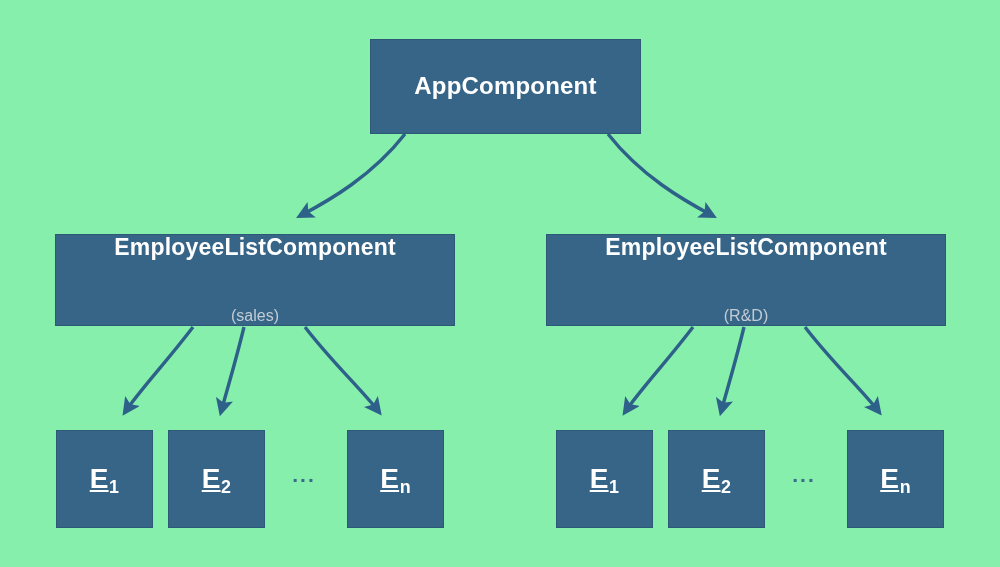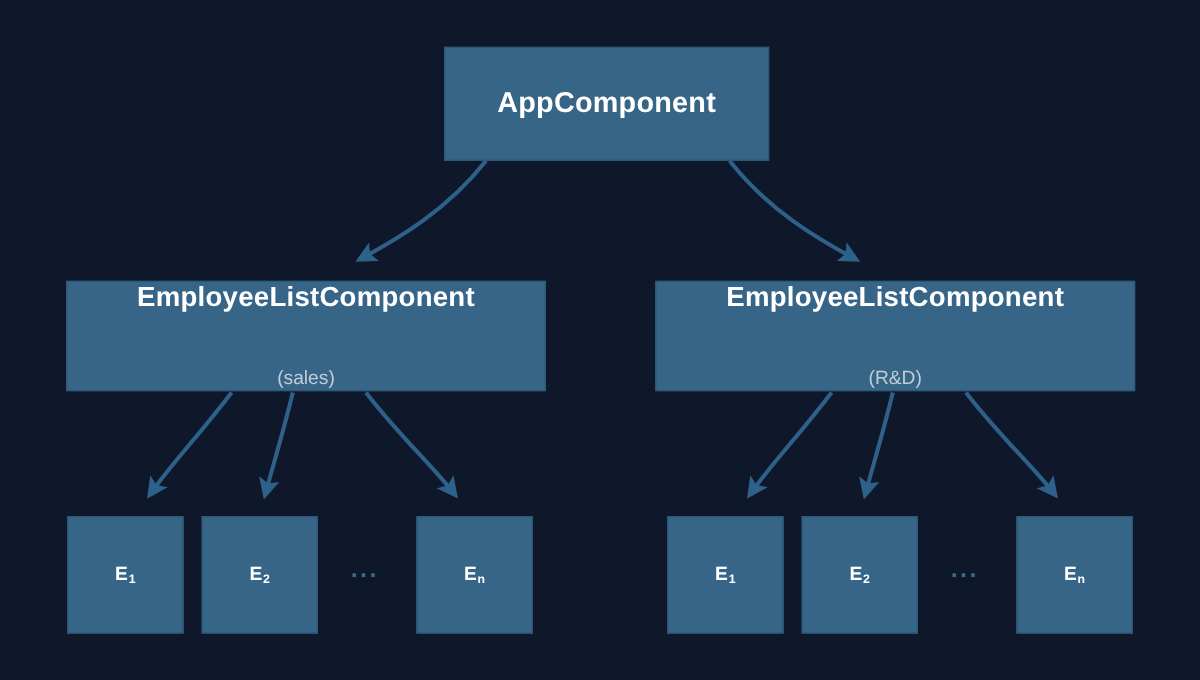--- a/index.html
+++ b/index.html
@@ -8,21 +8,21 @@
     background: #ffffff;
   }
   body {
     font-family: "Liberation Sans", sans-serif;
     -webkit-font-smoothing: antialiased;
   }
   #canvas {
     position: relative;
     width: 1000px;
     height: 567px;
-    background: #0f172a;
+    background: #86efac;
     overflow: hidden;
   }
   svg.edges {
     position: absolute;
     left: 0;
     top: 0;
     width: 1000px;
     height: 567px;
     pointer-events: none;
   }
@@ -62,21 +62,21 @@
   #node-mid-sales { left: 55px; }
   #node-mid-rd { left: 546px; }
   .node-mid .node-title { font-size: 23px; }
   .node-mid .node-sub { font-size: 16px; }
   
   .node-leaf {
     width: 97px;
     height: 98px;
     top: 430px;
   }
-  .node-leaf .node-title { font-size: 16px; }
+  .node-leaf .node-title { font-size: 28px; text-decoration: underline; }
   .sub-idx {
     font-size: 0.64em;
     vertical-align: baseline;
     position: relative;
     top: 0.30em;
     font-weight: bold;
     margin-left: 0.5px;
   }
   .ellipsis {
     position: absolute;

